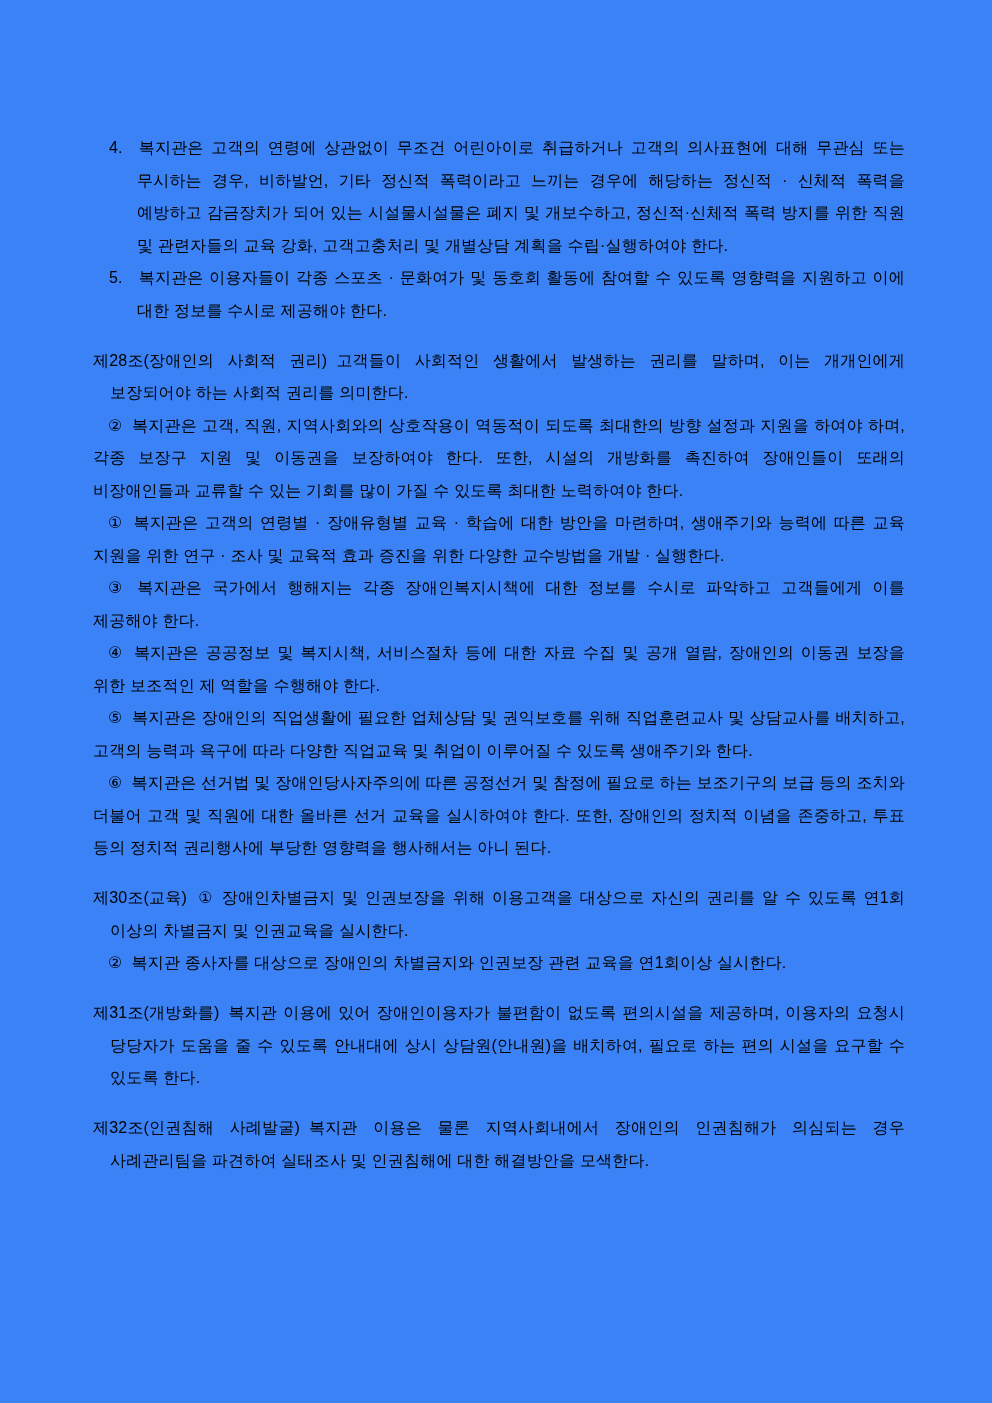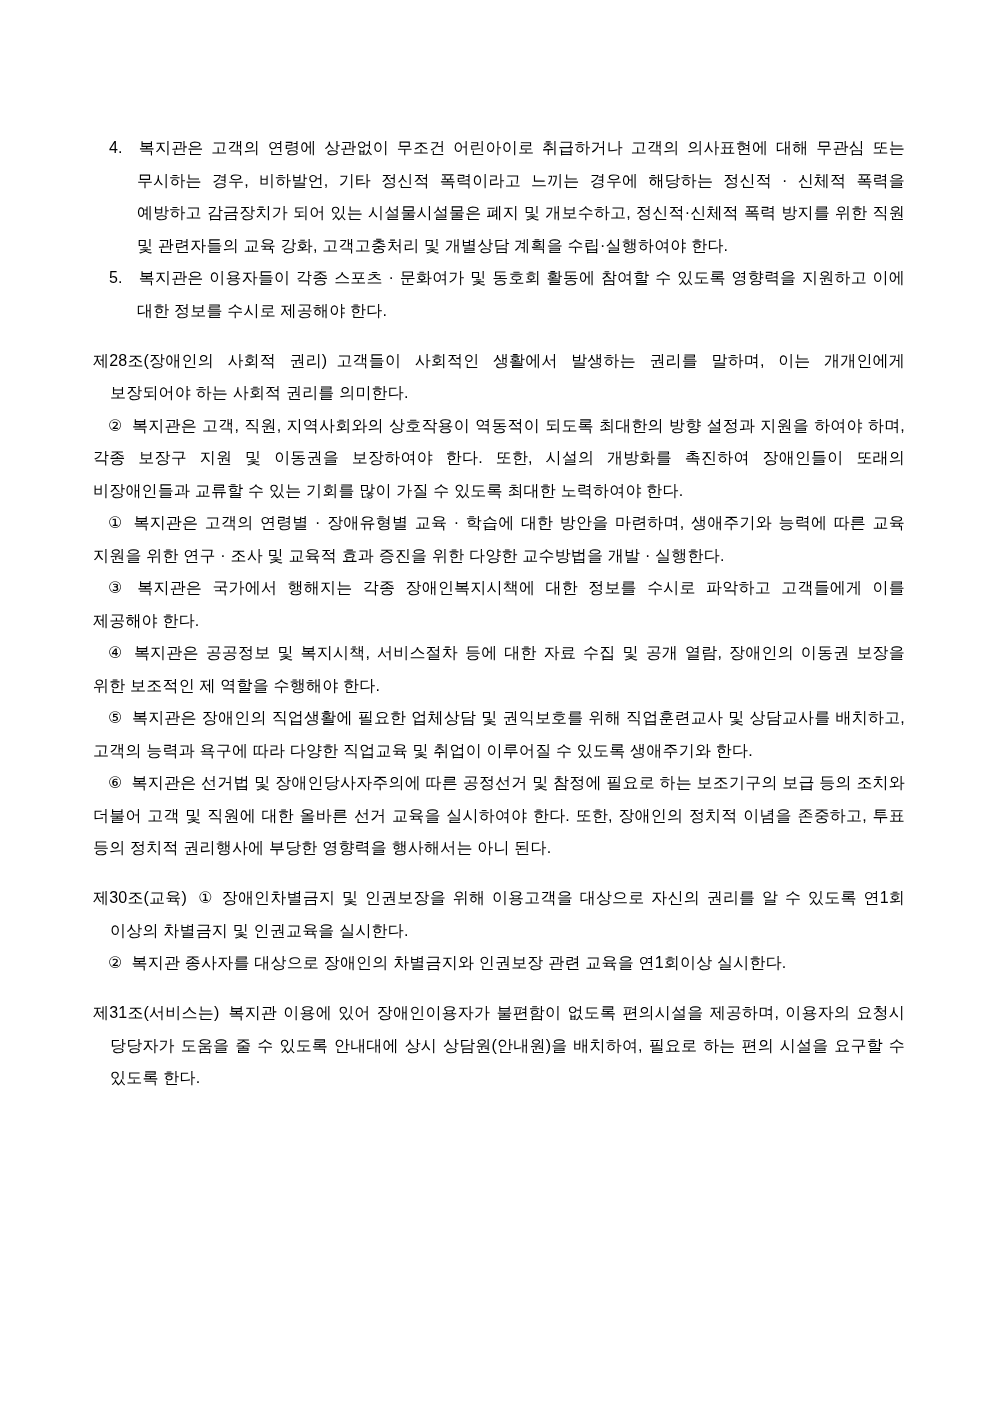--- a/index.html
+++ b/index.html
@@ -1,21 +1,21 @@
 <!DOCTYPE html>
 <html lang="ko"><head>
 <meta charset="utf-8">
 <style>
   html, body { margin: 0; padding: 0; background: #e8e8e8; }
   .page {
     position: relative;
     width: 992px;
     height: 1403px;
     margin: 0 auto;
-    background: #ffffff;
+    background: #3b82f6;
     color: #000000;
     font-family: "Liberation Sans", "DejaVu Sans", sans-serif;
     font-size: 16px;
     line-height: 32.5px;
     box-sizing: border-box;
     padding: 132px 87px 40px 93px;
     overflow: hidden;
     letter-spacing: 0.2px;
   }
   .page p {
@@ -64,16 +64,17 @@
 
   <p class="clause"><span class="marker">⑤</span><span>복지관은 장애인의 직업생활에 필요한 업체상담 및 권익보호를 위해 직업훈련교사 및 상담교사를 배치하고, 고객의 능력과 욕구에 따라 다양한 직업교육 및 취업이 이루어질 수 있도록 생애주기와 한다.</span></p>
 
   <p class="clause"><span class="marker">⑥</span><span>복지관은 선거법 및 장애인당사자주의에 따른 공정선거 및 참정에 필요로 하는 보조기구의 보급 등의 조치와 더불어 고객 및 직원에 대한 올바른 선거 교육을 실시하여야 한다. 또한, 장애인의 정치적 이념을 존중하고, 투표 등의 정치적 권리행사에 부당한 영향력을 행사해서는 아니 된다.</span></p>
 
 
   <p class="article"><span class="art-head">제30조(교육)</span><span>① 장애인차별금지 및 인권보장을 위해 이용고객을 대상으로 자신의 권리를 알 수 있도록 연1회 이상의 차별금지 및 인권교육을 실시한다.</span></p>
 
   <p class="clause"><span class="marker">②</span><span>복지관 종사자를 대상으로 장애인의 차별금지와 인권보장 관련 교육을 연1회이상 실시한다.</span></p>
 
-  <p class="article"><span class="art-head">제31조(서비스는)</span><span>복지관 이용에 있어 장애인이용자가 불편함이 없도록 편의시설을 제공하며, 이용자의 요청시 당당자가 도움을 줄 수 있도록 안내대에 상시 상담원(안내원)을 배치하여, 필요로 하는 편의 시설을 요구할 수 있도록 한다.</span></p>
+  <p class="article"><span class="art-head">제31조(개방화를)</span><span>복지관 이용에 있어 장애인이용자가 불편함이 없도록 편의시설을 제공하며, 이용자의 요청시 당당자가 도움을 줄 수 있도록 안내대에 상시 상담원(안내원)을 배치하여, 필요로 하는 편의 시설을 요구할 수 있도록 한다.</span></p>
 
+  <p class="article"><span class="art-head">제32조(인권침해 사례발굴)</span><span>복지관 이용은 물론 지역사회내에서 장애인의 인권침해가 의심되는 경우 사례관리팀을 파견하여 실태조사 및 인권침해에 대한 해결방안을 모색한다.</span></p>
 
 </div>
 
 </body></html>

